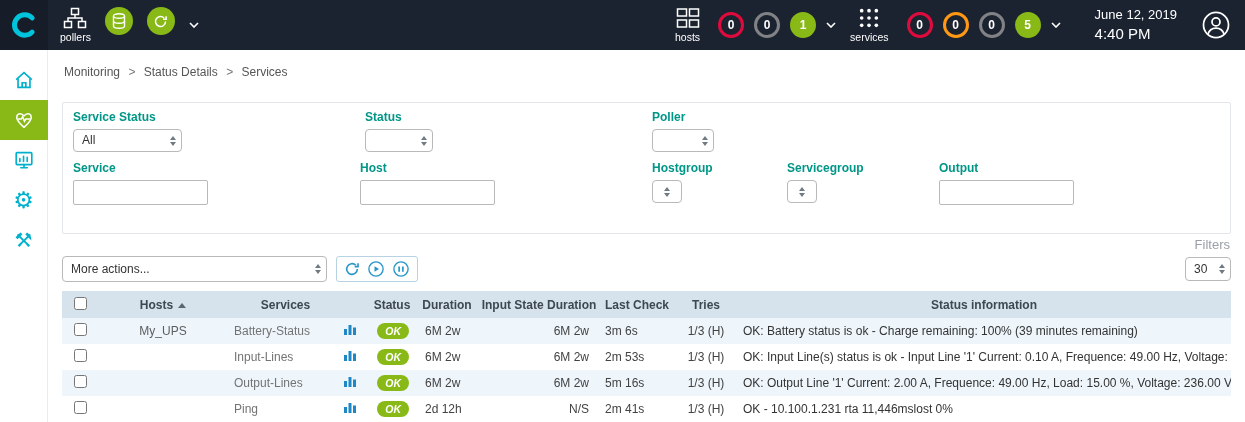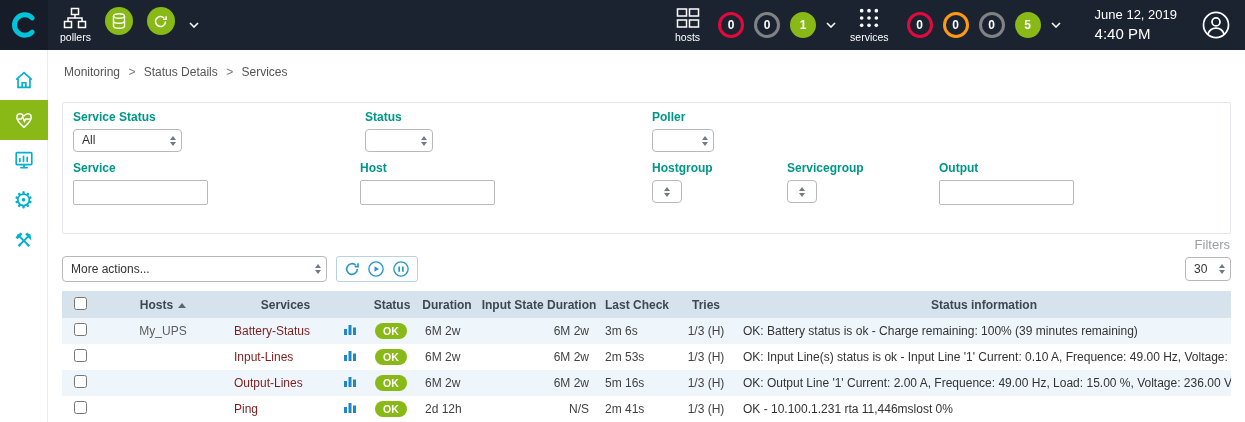--- a/index.html
+++ b/index.html
@@ -59,23 +59,23 @@
   .page-size { margin-left:auto; width:46px; height:24px; line-height:22px; }
 
   
   table { width:100%; border-collapse:collapse; table-layout:fixed; font-size:12px; }
   thead th { background:var(--header-bg,#d6e3ec); color:#3d4852; font-weight:bold; height:27px; text-align:center; }
   tbody tr { height:26px; }
   tbody tr:nth-child(odd) { background:var(--row-alt,#eef6fc); }
   td { padding:0 6px; color:#424242; }
   .c-check { text-align:center; }
   .c-host { text-align:center; color:#5d5d5d; cursor:pointer; }
-  .c-svc { text-align:left; color:#7f1d1d; cursor:pointer; }
+  .c-svc { text-align:left; color:#737373; cursor:pointer; }
   .c-graph { padding:0; }
-  .c-status { text-align:left; }
+  .c-status { text-align:right;font-style:italic; }
   .c-dur { text-align:left; padding-left:10px; }
   .c-hard { text-align:right; padding-right:10px; }
   .c-last { text-align:left; padding-right:10px; }
   .c-tries { text-align:center; }
   .c-info { text-align:left; color:#333; white-space:nowrap; overflow:hidden; }
   .pill { display:inline-block; background:var(--green,#88b917); color:#fff; font-weight:bold; font-size:10.5px; padding:2.5px 8px; border-radius:10px; line-height:1; }
   .sort-asc { display:inline-block; width:0; height:0; border-left:4px solid transparent; border-right:4px solid transparent; border-bottom:5px solid #5a6771; margin-left:5px; vertical-align:middle; }
   .graph-ic { display:inline-flex; cursor:pointer; }
   input[type=checkbox] { width:13px; height:13px; cursor:pointer; }
 </style>

